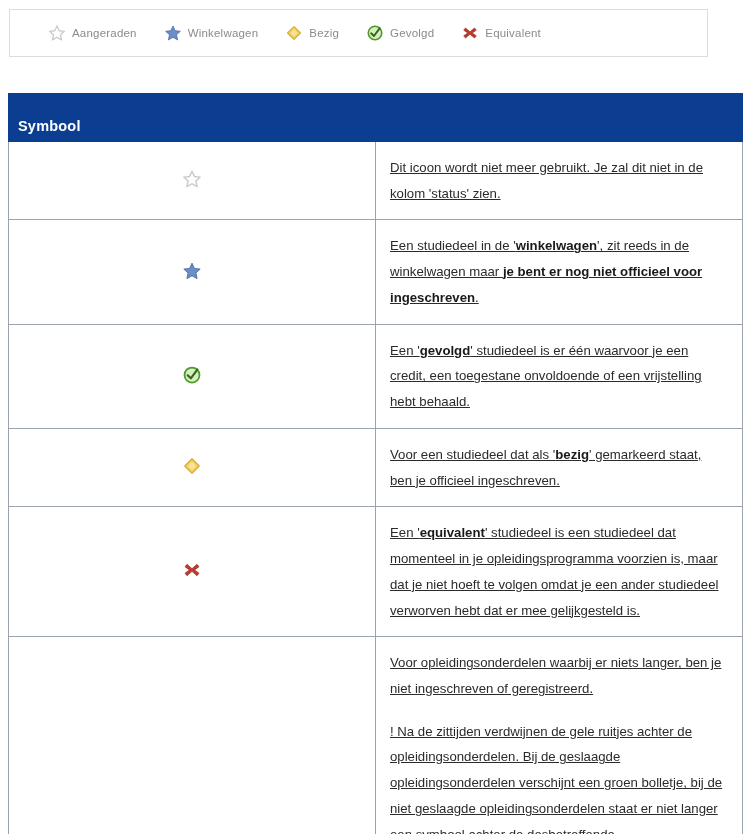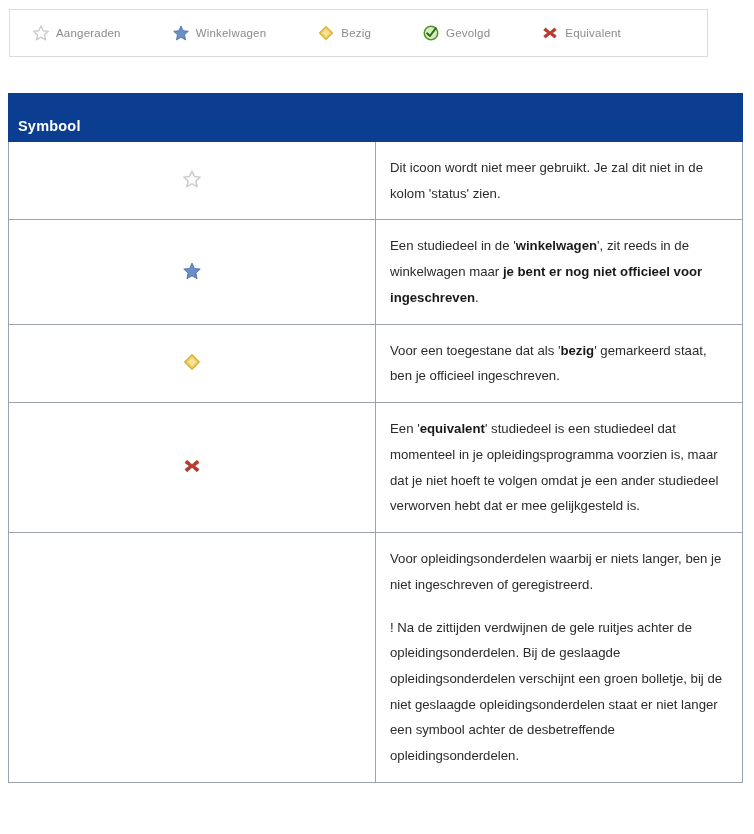--- a/index.html
+++ b/index.html
@@ -24,22 +24,21 @@
   .legend-box {
     position: absolute;
     left: 9px;
     top: 9px;
     width: 699px;
     height: 48px;
     border: 1px solid #dcdcdc;
     background: #ffffff;
     display: flex;
     align-items: center;
-    padding-left: 22px;
-    gap: 24px;
+    padding-left: 38px;
   }
   .legend-item {
     display: flex;
     align-items: center;
     gap: 6px;
     margin-right: 27px;
     white-space: nowrap;
   }
   .legend-label {
     font-size: 11.5px;
@@ -72,20 +71,21 @@
     font-weight: bold;
     padding: 24px 0 7px 9px;
     border: 1px solid #0b3d91;
     height: 29px;
     letter-spacing: .2px;
   }
   .table td {
     border: 1px solid #9aa3ae;
     vertical-align: middle;
     background: #ffffff;
+    text-decoration: underline;
   }
   td.sym-cell {
     width: 83px;
     text-align: center;
     padding: 8px 0;
   }
   td.desc-cell {
     padding: 13px 16px 13px 14px;
     font-size: 13.2px;
     line-height: 1.95;
@@ -171,26 +171,37 @@
                 <path d="M12 2.6 L14.9 9.0 L21.8 9.7 L16.7 14.4 L18.1 21.2 L12 17.7 L5.9 21.2 L7.3 14.4 L2.2 9.7 L9.1 9.0 Z" fill="#6b8ec6" stroke="#4a6ea8" stroke-width="1.1" stroke-linejoin="round"></path>
               </svg>
             </span></td>
           <td class="desc-cell">
             <p><span>Een studiedeel in de '</span><span class="b">winkelwagen</span><span>', zit reeds in de winkelwagen maar </span><span class="b">je bent er nog niet officieel voor ingeschreven</span><span>.</span></p>
           </td>
         </tr>
         <tr>
           <td class="sym-cell"><span class="legend-ico" style="width: 22px; height: 22px;">
               <svg width="20" height="20" viewBox="0 0 24 24" class="ico">
+                <circle cx="12" cy="12" r="9" fill="#d9ecc4" stroke="#4e9a29" stroke-width="2.1"></circle>
+                <path d="M6.8 12.4 L10.6 16.0 L18.4 5.6" fill="none" stroke="#2f6b14" stroke-width="2.6" stroke-linecap="round" stroke-linejoin="round"></path>
+              </svg>
+            </span></td>
+          <td class="desc-cell">
+            <p><span>Een '</span><span class="b">gevolgd</span><span>' studiedeel is er één waarvoor je een credit, een toegestane onvoldoende of een vrijstelling hebt behaald.</span></p>
+          </td>
+        </tr>
+        <tr>
+          <td class="sym-cell"><span class="legend-ico" style="width: 22px; height: 22px;">
+              <svg width="20" height="20" viewBox="0 0 24 24" class="ico">
                 <path d="M12 3.4 L20.6 12 L12 20.6 L3.4 12 Z" fill="#f0d36a" stroke="#d9ae31" stroke-width="1.6" stroke-linejoin="round"></path>
                 <path d="M12 7.2 L16.8 12 L12 16.8 L7.2 12 Z" fill="#f7e49a" stroke="none"></path>
               </svg>
             </span></td>
           <td class="desc-cell">
-            <p><span>Voor een toegestane dat als '</span><span class="b">bezig</span><span>' gemarkeerd staat, ben je officieel ingeschreven.</span></p>
+            <p><span>Voor een studiedeel dat als '</span><span class="b">bezig</span><span>' gemarkeerd staat, ben je officieel ingeschreven.</span></p>
           </td>
         </tr>
         <tr>
           <td class="sym-cell"><span class="legend-ico" style="width: 22px; height: 22px;">
               <svg width="20" height="20" viewBox="0 0 24 24" class="ico">
                 <path d="M6 5.2 L12 10.4 L18 5.2 L20.4 8.2 L15.0 12 L20.4 15.8 L18 18.8 L12 13.6 L6 18.8 L3.6 15.8 L9.0 12 L3.6 8.2 Z" fill="#c0392b" stroke="#8e2a1e" stroke-width="0.8" stroke-linejoin="round"></path>
               </svg>
             </span></td>
           <td class="desc-cell">
             <p><span>Een '</span><span class="b">equivalent</span><span>' studiedeel is een studiedeel dat momenteel in je opleidingsprogramma voorzien is, maar dat je niet hoeft te volgen omdat je een ander studiedeel verworven hebt dat er mee gelijkgesteld is.</span></p>

